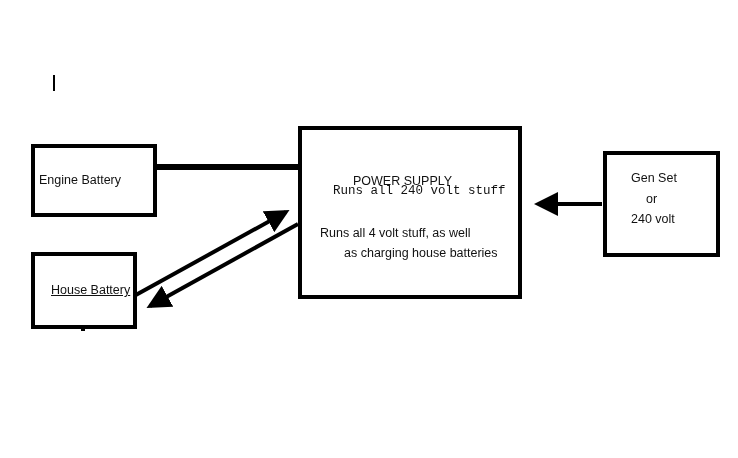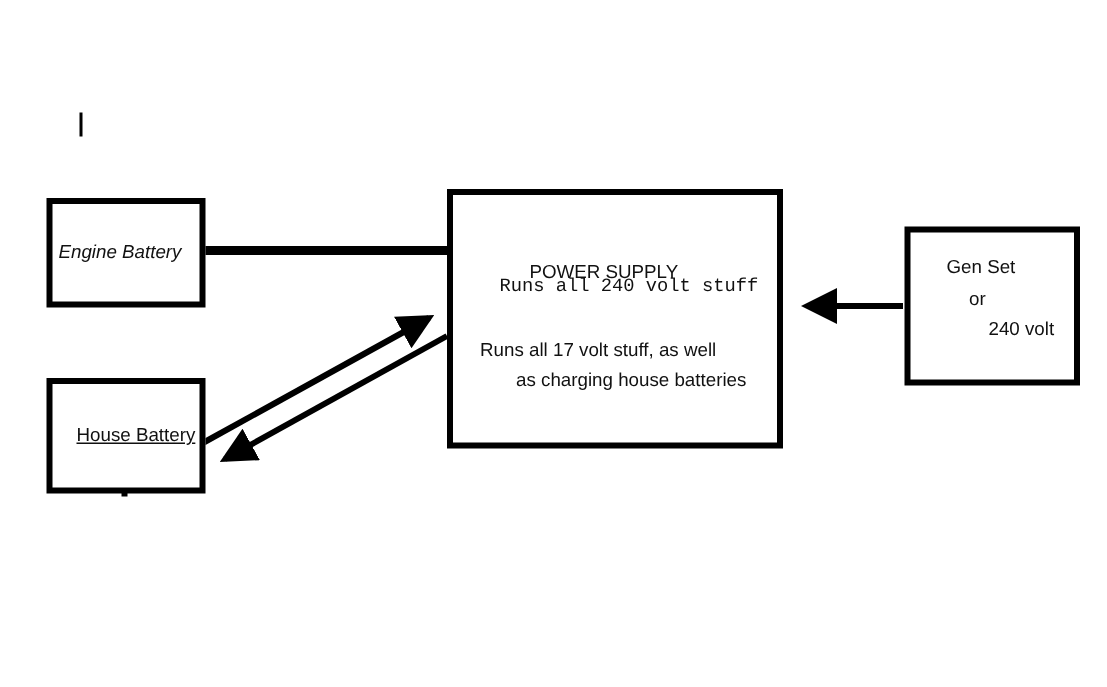--- a/index.html
+++ b/index.html
@@ -21,33 +21,33 @@
     <marker id="ah" markerWidth="6" markerHeight="6" refX="5" refY="3" orient="auto" markerUnits="strokeWidth">
       <path d="M0,0 L6,3 L0,6 Z" fill="#000"></path>
     </marker>
   </defs>
   <line x1="136" y1="167" x2="302" y2="167" stroke="#000" stroke-width="6"></line>
   <line x1="134" y1="296" x2="286" y2="212" stroke="#000" stroke-width="4" marker-end="url(#ah)"></line>
   <line x1="298" y1="224" x2="150" y2="306" stroke="#000" stroke-width="4" marker-end="url(#ah)"></line>
   <line x1="602" y1="204" x2="538" y2="204" stroke="#000" stroke-width="4" marker-end="url(#ah)"></line>
 </svg>
 
-<div class="box" style="left:31px; top:132px; width:106px; height:73px;font-style:italic;">
+<div class="box" style="left:31px; top:144px; width:126px; height:73px;">
   <span class="label" style="left:4px; top:26px;">Engine Battery</span>
 </div>
 
 <div class="box" style="left:31px; top:252px; width:106px; height:77px;">
   <span class="label" style="left:16px; top:28px;text-decoration:underline;">House Battery</span>
 </div>
 <div class="tick"></div>
 
 <div class="box" style="left:298px; top:126px; width:224px; height:173px;">
   <span class="label" style="left:51px; top:45px;">POWER SUPPLY</span>
   <span class="label" style="left:31px; top:55px;font-family:Liberation Mono, monospace;">Runs all  240  volt stuff</span>
-  <span class="label" style="left:18px; top:97px;">Runs all  17 volt stuff, as well</span>
+  <span class="label" style="left:18px; top:97px;">Runs all  4 volt stuff, as well</span>
   <span class="label" style="left:18px; top:117px;margin-left:24px;">as charging  house batteries</span>
 </div>
 
 <div class="box" style="left:603px; top:151px; width:117px; height:106px;text-align:right;">
   <span class="label" style="left:24px; top:17px;">Gen Set</span>
   <span class="label" style="left:39px; top:38px;">or</span>
-  <span class="label" style="left:24px; top:58px;margin-left:28px;">240 volt</span>
+  <span class="label" style="left:24px; top:58px;">240 volt</span>
 </div>
 
 </body></html>

